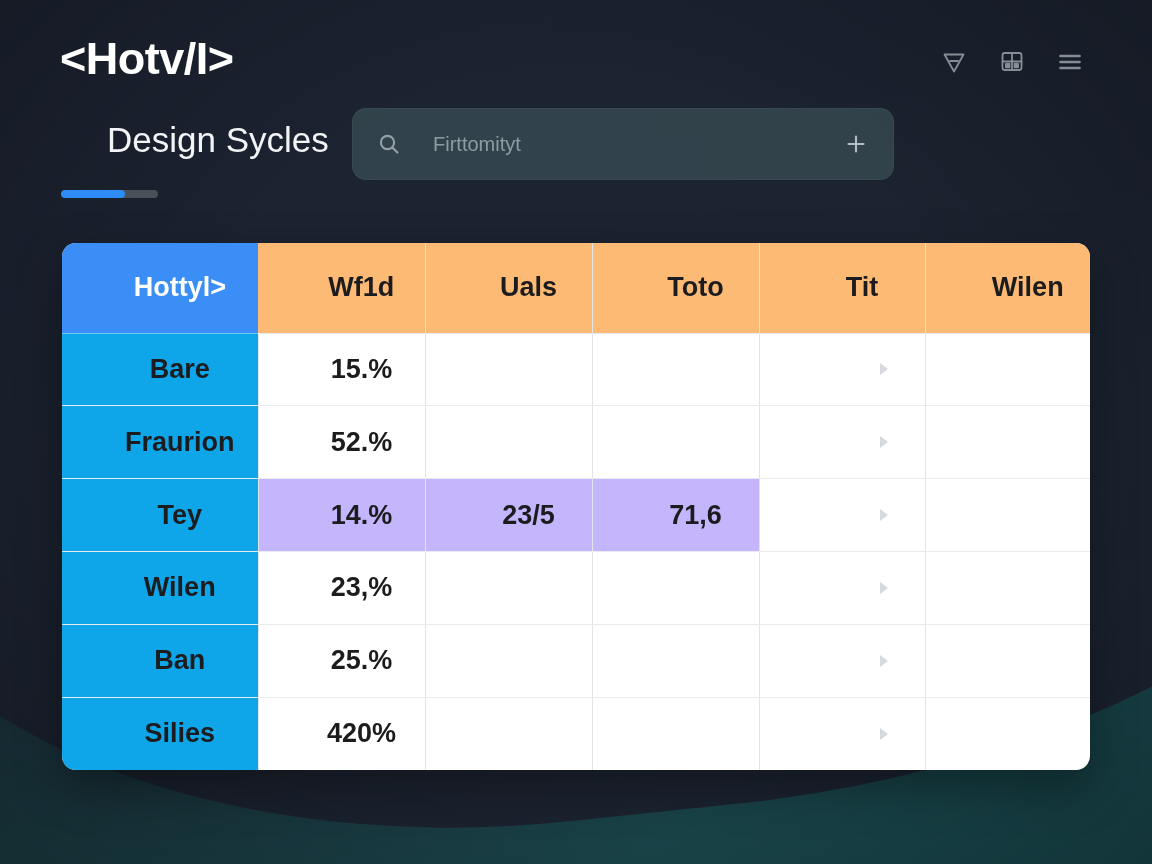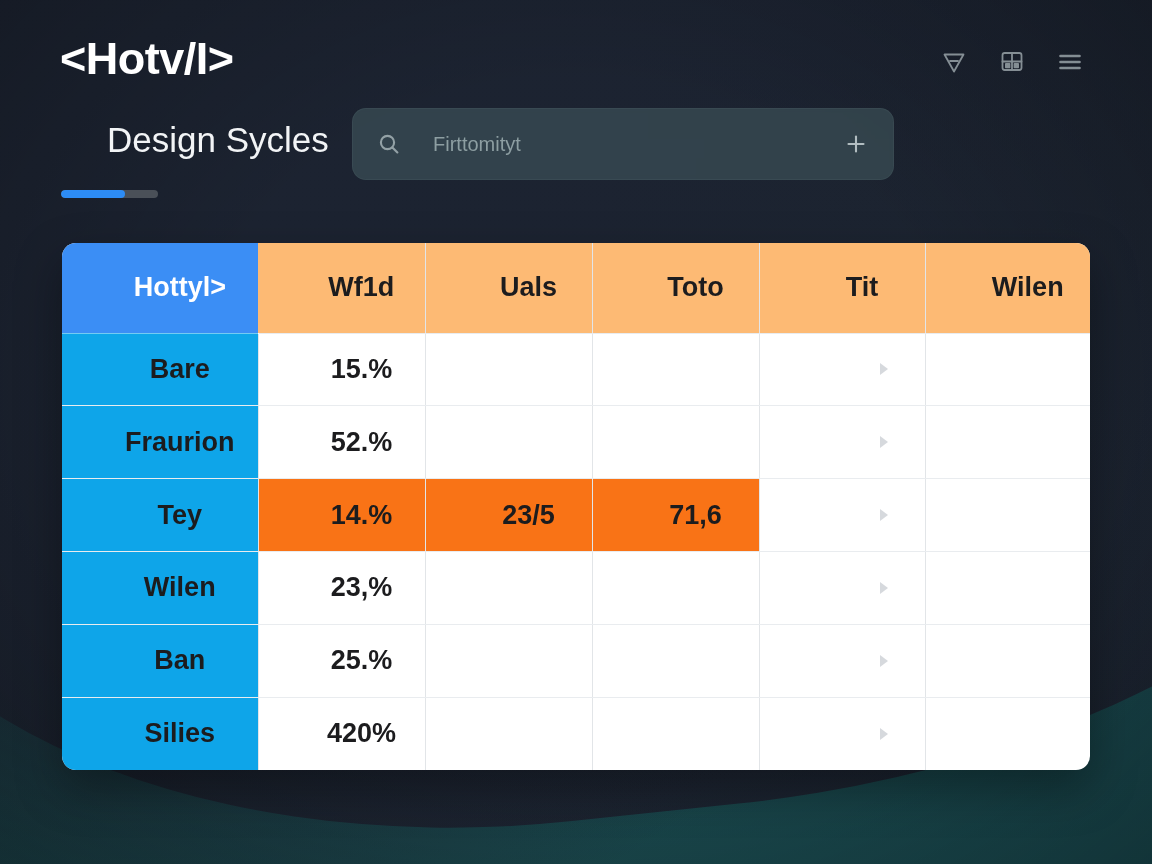--- a/index.html
+++ b/index.html
@@ -219,21 +219,21 @@
     border-bottom: 1px solid rgba(255,255,255,0.42) !important;
   }
   td.rowlabel {
     background: #0ea5e9;
     color: #ffffff;
     border-right: 0;
     border-bottom: 1px solid rgba(255,255,255,0.42);
   }
   tbody tr:last-child td.rowlabel { border-bottom: 0; }
 
-  td.hl { background: #f97316; }
+  td.hl { background: #c4b5fd; }
 
   .chev {
     display: block;
     width: 0; height: 0;
     border-top: 6px solid transparent;
     border-bottom: 6px solid transparent;
     border-left: 8px solid #d6d9dd;
     margin-left: 80px;
   }
 

